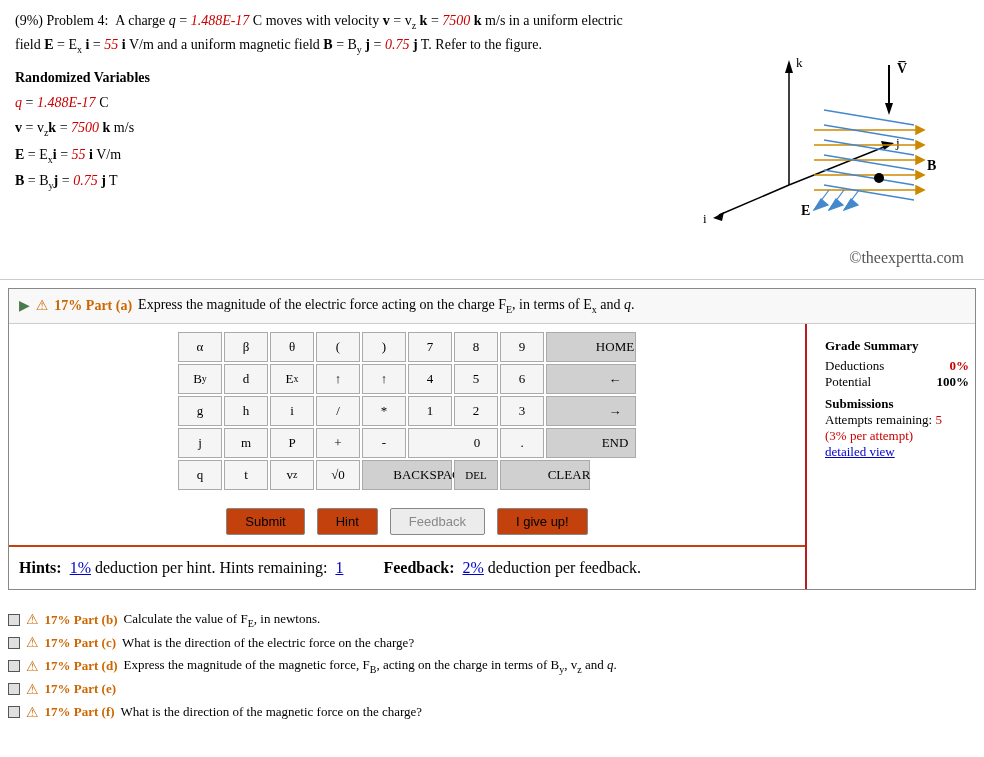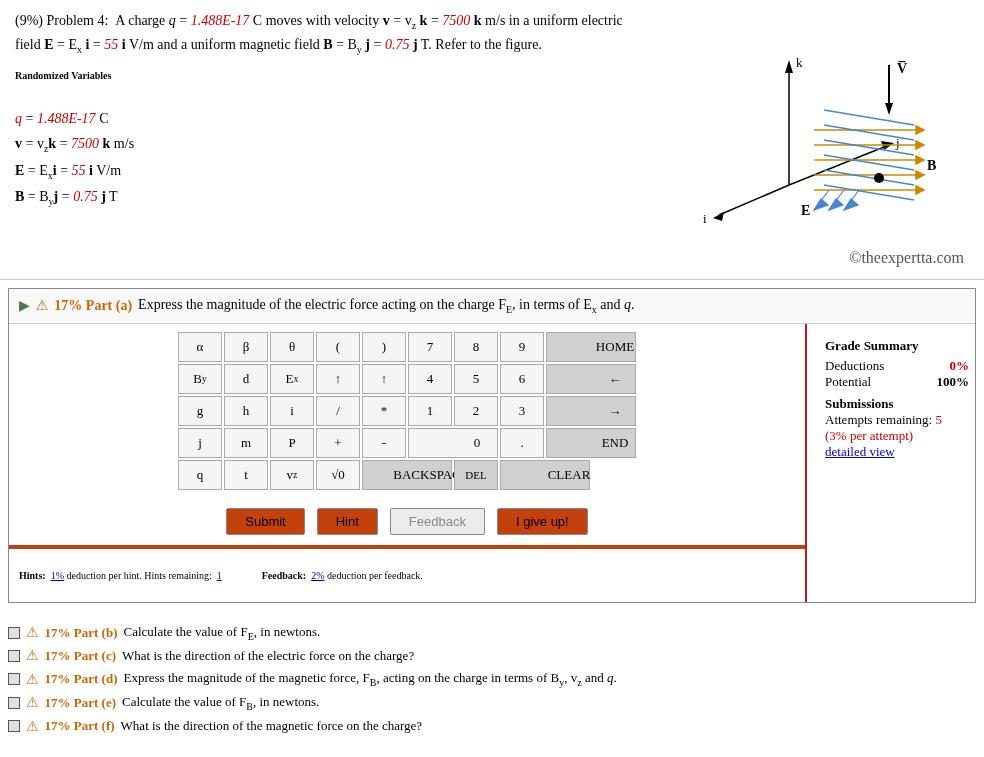--- a/index.html
+++ b/index.html
@@ -11,21 +11,21 @@
       justify-content: space-between;
       border-bottom: 1px solid #ccc;
       min-height: 280px;
     }
 
     .problem-text { flex: 1; max-width: 640px; }
     .problem-text p { line-height: 1.6; margin-bottom: 8px; }
     .problem-title { font-size: 14px; }
     .italic-red { color: #cc0000; font-style: italic; }
     .randomized-vars { margin-top: 12px; }
-    .randomized-vars h3 { font-weight: bold; font-size: 10px; margin-bottom: 25px; }
+    .randomized-vars h3 { font-weight: bold; font-size: 14px; margin-bottom: 4px; }
     .var-line { line-height: 1.8; font-size: 14px; }
 
     .figure-area {
       width: 320px;
       position: relative;
       display: flex;
       flex-direction: column;
       align-items: center;
       justify-content: flex-start;
       padding-top: 5px;
@@ -130,23 +130,23 @@
       font-size: 13px;
       font-family: Arial, sans-serif;
       border: 1px solid #888;
       background: #c2410c;
       cursor: pointer;
       border-radius: 2px;
     }
     .btn-feedback { color: #888; background: #ececec; cursor: default; }
 
     .hints-row {
-      border-top: 4px solid #c2410c;
-      padding: 21px 10px;
-      font-size: 10px;
+      border-top: 2px solid #c2410c;
+      padding: 12px 10px;
+      font-size: 16px;
       display: flex;
       gap: 40px;
     }
 
     .other-parts {
       padding: 10px 8px;
     }
 
     .other-part-row {
       display: flex;
@@ -401,23 +401,20 @@
     <span class="part-label">17% Part (d)</span>
     <span>
       Express the magnitude of the magnetic force, F<sub>B</sub>, acting on the charge in terms of B<sub>y</sub>, v<sub>z</sub> and <em>q</em>.
     </span>
   </div>
 
   <div class="other-part-row">
     <span class="square-icon"></span>
     <span class="warning-icon">⚠</span>
     <span class="part-label">17% Part (e)</span>
-    <span>
-      Calculate the value of F<sub>B</sub>, in newtons.
-    </span>
   </div>
 
   <div class="other-part-row">
     <span class="square-icon"></span>
     <span class="warning-icon">⚠</span>
     <span class="part-label">17% Part (f)</span>
     <span>
       What is the direction of the magnetic force on the charge?
     </span>
   </div>

